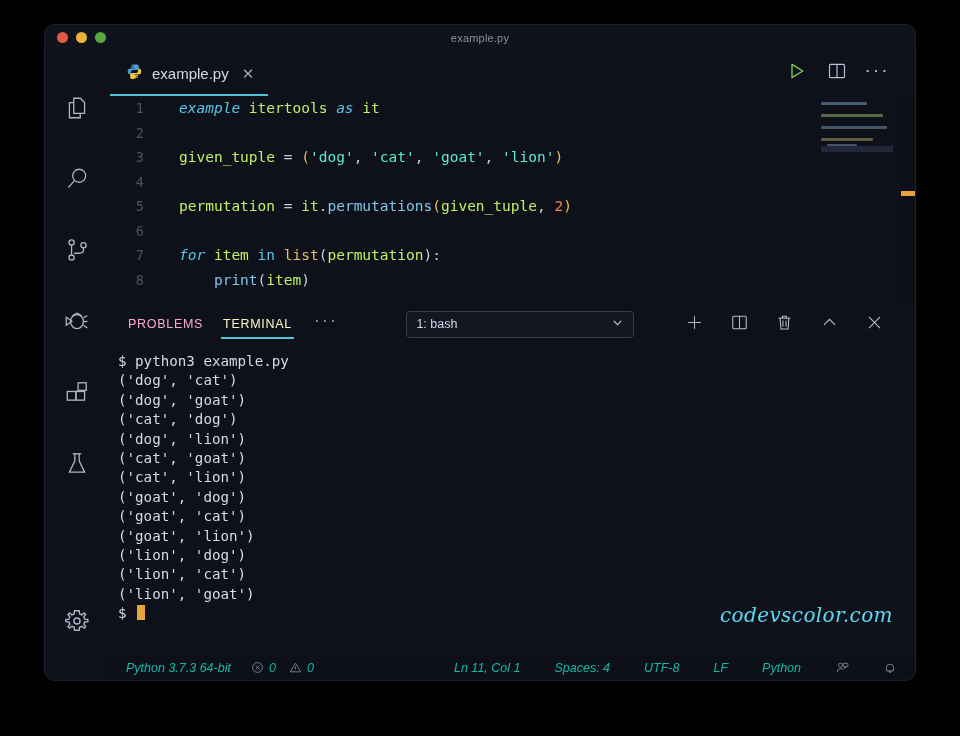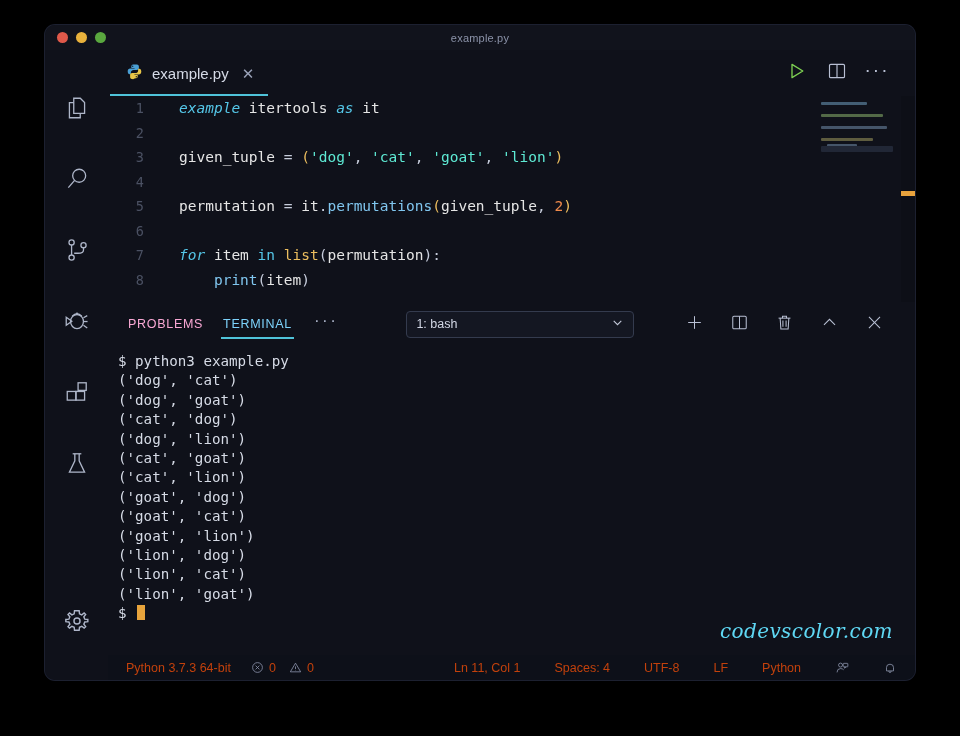--- a/index.html
+++ b/index.html
@@ -106,21 +106,21 @@
     color:#4b5163;padding-right:14px;box-sizing:border-box;
     font-size:13.5px;
   }
   .ctext{color:#c6ccdb;padding-left:21px;}
   .kw{color:#55c7e8;font-style:italic;}
   .kw2{color:#55c7e8;}
   .fn{color:#80c6ef;}
   .str{color:#5eead4;}
   .num{color:#f08a4b;}
   .builtin{color:#ecbe5f;}
-  .plain{color:#e5e5e5;}
+  .plain{color:#bef264;}
   .punc{color:#c6ccdb;}
   .indent-guide{
     color:#2c3242;
   }
   
   .minimap{
     position:absolute;right:22px;top:6px;
     width:72px;height:55px;
     opacity:.85;
   }
@@ -146,21 +146,21 @@
   .panel-header{
     height:44px;display:flex;align-items:center;
     padding-left:10px;position:relative;
   }
   .ptab{
     font-size:12.5px;letter-spacing:.7px;
     padding:0 10px;height:44px;display:flex;align-items:center;
     position:relative;cursor:pointer;
   }
   .ptab.inactive{color:#f9a8d4;}
-  .ptab.active{color:#7dd3fc;}
+  .ptab.active{color:#fef9c3;}
   .ptab .pu{
     position:absolute;left:8px;right:8px;bottom:7px;height:1.8px;background:#4fc3d9;
   }
   .pdots{
     color:#a9b1c6;font-size:17px;letter-spacing:2.5px;line-height:1;
     padding:0 12px;position:relative;top:-4px;cursor:pointer;
   }
   .term-select{
     margin-left:56px;
     width:228px;height:27px;
@@ -188,32 +188,32 @@
     line-height:19.4px;
     color:#d6dbe6;
     position:relative;
   }
   .tline{white-space:pre;}
   .cursor{
     display:inline-block;width:8px;height:15px;
     background:#e8a43c;vertical-align:-2px;margin-left:2px;
   }
   .watermark{
-    position:absolute;right:22px;bottom:14px;
+    position:absolute;right:22px;bottom:30px;
     font-family:"DejaVu Serif", serif;
     font-style:italic;
     font-size:20px;
     color:#5fd8f4;
     letter-spacing:.4px;
   }
   
   .statusbar{
     height:25px;background:#0d1019;
     display:flex;align-items:center;
-    font-size:12.5px;color:#c2410c;
+    font-size:12.5px;color:#14b8a6;font-style:italic;
   }
   .sb-left{display:flex;align-items:center;padding-left:18px;gap:20px;}
   .sb-right{margin-left:auto;display:flex;align-items:center;gap:34px;padding-right:18px;}
   .sb-item{display:flex;align-items:center;gap:5px;cursor:pointer;white-space:nowrap;}
   .sb-icon{display:inline-flex;align-items:center;}
 </style>
 </head>
 <body>
 
 <div id="window">

